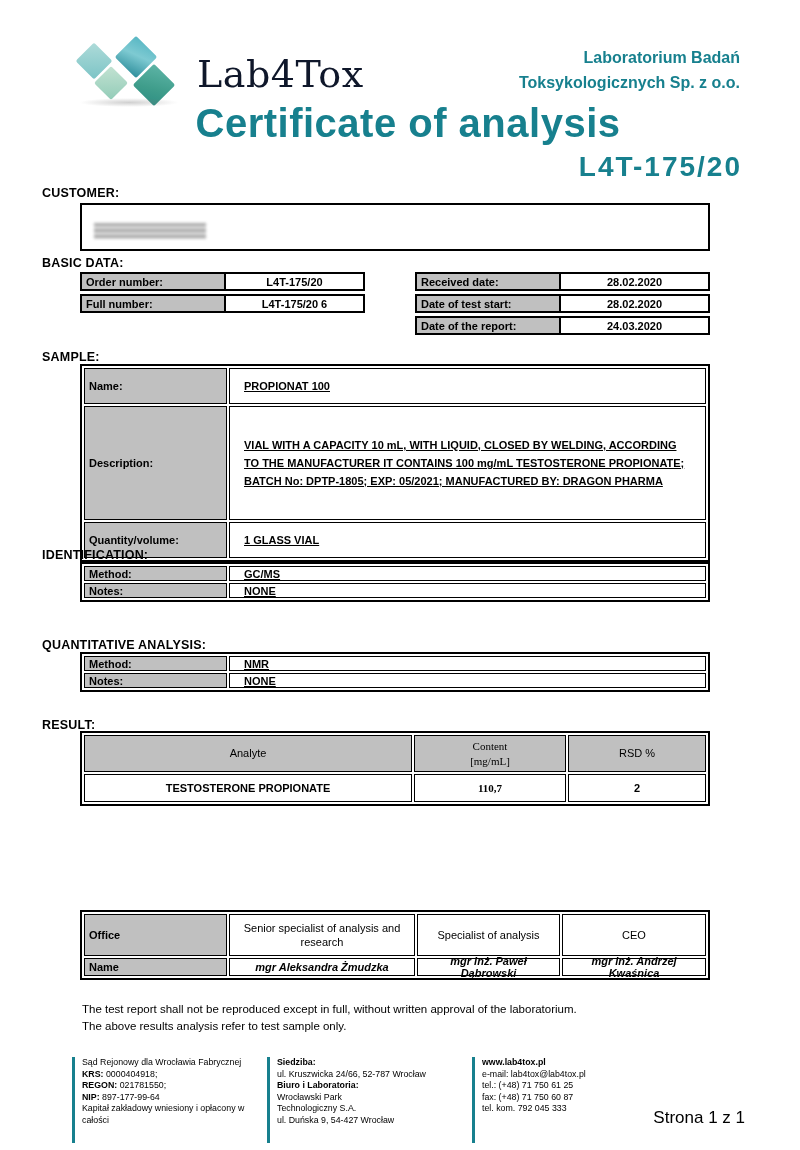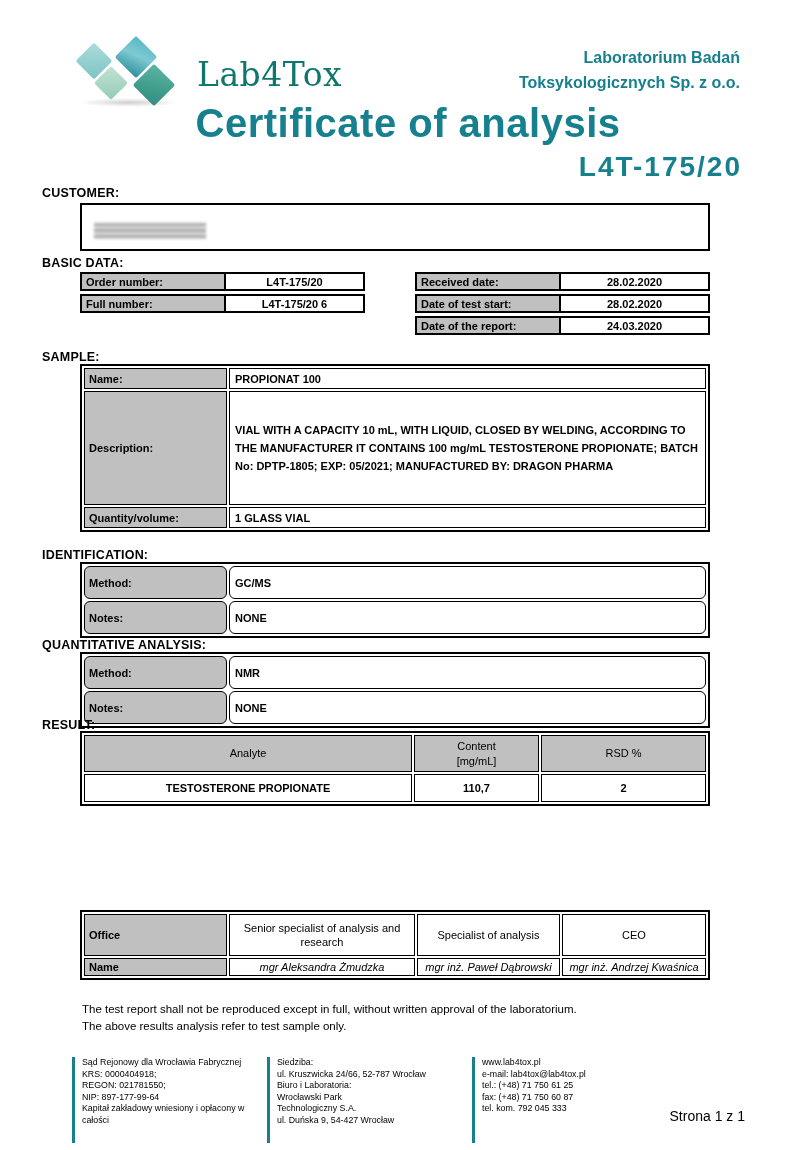--- a/index.html
+++ b/index.html
@@ -16,21 +16,21 @@
   
   .logo { position:absolute; left:73px; top:40px; display:flex; align-items:center; }
   .diamonds { position:relative; width:122px; height:68px; }
   .diamond { position:absolute; transform:rotate(45deg); border-radius:2px; }
   .d1 { left:8px;  top:8px;  width:26px; height:26px; background:linear-gradient(135deg,#aedbd9 0%,#7cc4c6 100%); }
   .d2 { left:48px; top:2px;  width:30px; height:30px; background:linear-gradient(160deg,#58b7c4 0%,#7ecad2 45%,#2f8f9c 100%); }
   .d3 { left:26px; top:31px; width:24px; height:24px; background:linear-gradient(135deg,#c2e2d2 0%,#93ccb8 100%); }
   .d4 { left:66px; top:30px; width:30px; height:30px; background:linear-gradient(150deg,#5db4a6 0%,#3f9d8b 60%,#2f8f84 100%); }
   .logo-shadow { position:absolute; left:6px; top:58px; width:100px; height:9px;
     background:radial-gradient(ellipse at center, rgba(120,120,120,.35) 0%, rgba(120,120,120,0) 70%); }
-  .logo-text { font-family:"DejaVu Serif", serif; font-size:33px; color:#0f766e; letter-spacing:0.5px; margin-left:2px; }
+  .logo-text { font-family:"DejaVu Serif", serif; font-size:38px; color:#0f172a; letter-spacing:0.5px; margin-left:2px; }
 
   .company { position:absolute; top:46px; right:60px; text-align:right;
     color:#17808E; font-weight:bold; font-size:16px; line-height:1.55; }
 
   .doc-title { position:absolute; top:101px; left:8px; width:100%; text-align:center;
     color:#17808E; font-weight:bold; font-size:40px; letter-spacing:0.5px; }
 
   .report-number { position:absolute; top:151px; right:58px;
     color:#17808E; font-weight:bold; font-size:28px; letter-spacing:2px; }
 
@@ -55,64 +55,64 @@
     font-weight:bold; font-size:11px; }
 
   
   .box-table { position:absolute; border:2.5px solid #000; padding:2px;
     display:flex; flex-direction:column; gap:2px; background:#fff; }
   .box-row { display:flex; gap:2px; }
   .bcell { border:1.5px solid #000; display:flex; align-items:center;
     font-size:11px; background:#fff; }
   .bcell.gray { background:#C0C0C0; }
   .bcell.lbl { padding:0 4px; font-weight:bold; }
-  .bcell.val { padding:0 5px; font-weight:bold; }
+  .bcell.val { padding:0 14px; font-weight:bold;text-decoration:underline; }
   .bcell.center { justify-content:center; text-align:center; padding:0 4px; }
 
   .sample-table { left:80px; top:364px; width:630px; }
   .sample-table .c-label { width:143px; }
   .sample-table .c-value { flex:1; }
-  .row-name .bcell, .row-qty .bcell { height:21px; }
+  .row-name .bcell, .row-qty .bcell { height:36px; }
   .row-desc .bcell { height:114px; }
   .desc-text { line-height:1.65; font-weight:bold; font-size:11px; }
 
   .id-table { left:80px; top:562px; width:630px; }
   .qa-table { left:80px; top:652px; width:630px; }
   .id-table .c-label, .qa-table .c-label { width:143px; }
   .id-table .c-value, .qa-table .c-value { flex:1; }
-  .id-table .bcell, .qa-table .bcell { height:33px;border-radius:6px; }
+  .id-table .bcell, .qa-table .bcell { height:15px; }
 
   .result-table { left:80px; top:731px; width:630px; }
   .result-table .c1 { width:328px; }
-  .result-table .c2 { width:125px; }
+  .result-table .c2 { width:152px;font-family:Liberation Serif, serif; }
   .result-table .c3 { flex:1; }
   .result-header .bcell { height:37px; font-weight:normal; flex-direction:column; justify-content:center; line-height:1.35; }
   .result-row .bcell { height:28px; font-weight:bold; }
 
   .sig-table { left:80px; top:910px; width:630px; }
   .sig-table .c1 { width:143px; }
   .sig-table .c2 { width:186px; }
   .sig-table .c3 { width:143px; }
   .sig-table .c4 { flex:1; }
   .sig-header .bcell { height:19px; font-weight:bold; }
   .sig-office .bcell { height:42px; font-weight:normal; line-height:1.3; }
-  .sig-name .bcell { height:18px; font-weight:normal; font-style:italic; }
+  .sig-name .bcell { height:18px; font-weight:bold; font-style:italic; }
   .sig-table .lbl-cell { justify-content:flex-start; padding:0 4px; font-weight:bold; font-style:normal; }
 
   
   .notes { position:absolute; left:82px; top:1001px; font-size:11.5px; line-height:1.45; }
 
   
   .fcol { position:absolute; top:1057px; border-left:3px solid #17808E; padding-left:7px;
     font-size:8.8px; line-height:1.32; min-height:86px; }
   .fcol1 { left:72px;  width:192px; }
   .fcol2 { left:267px; width:200px; }
   .fcol3 { left:472px; width:190px; }
-  .fb { font-weight:normal;margin-top:8px; }
-  .page-num { position:absolute; top:1108px; right:55px; font-size:14px; }
+  .fb { font-weight:bold;margin-top:8px; }
+  .page-num { position:absolute; top:1108px; right:55px; font-size:17px; }
 </style>
 </head>
 <body>
 
 <div class="page">
 
   <div class="logo">
     <div class="diamonds">
       <div class="diamond d1"></div>
       <div class="diamond d2"></div>

